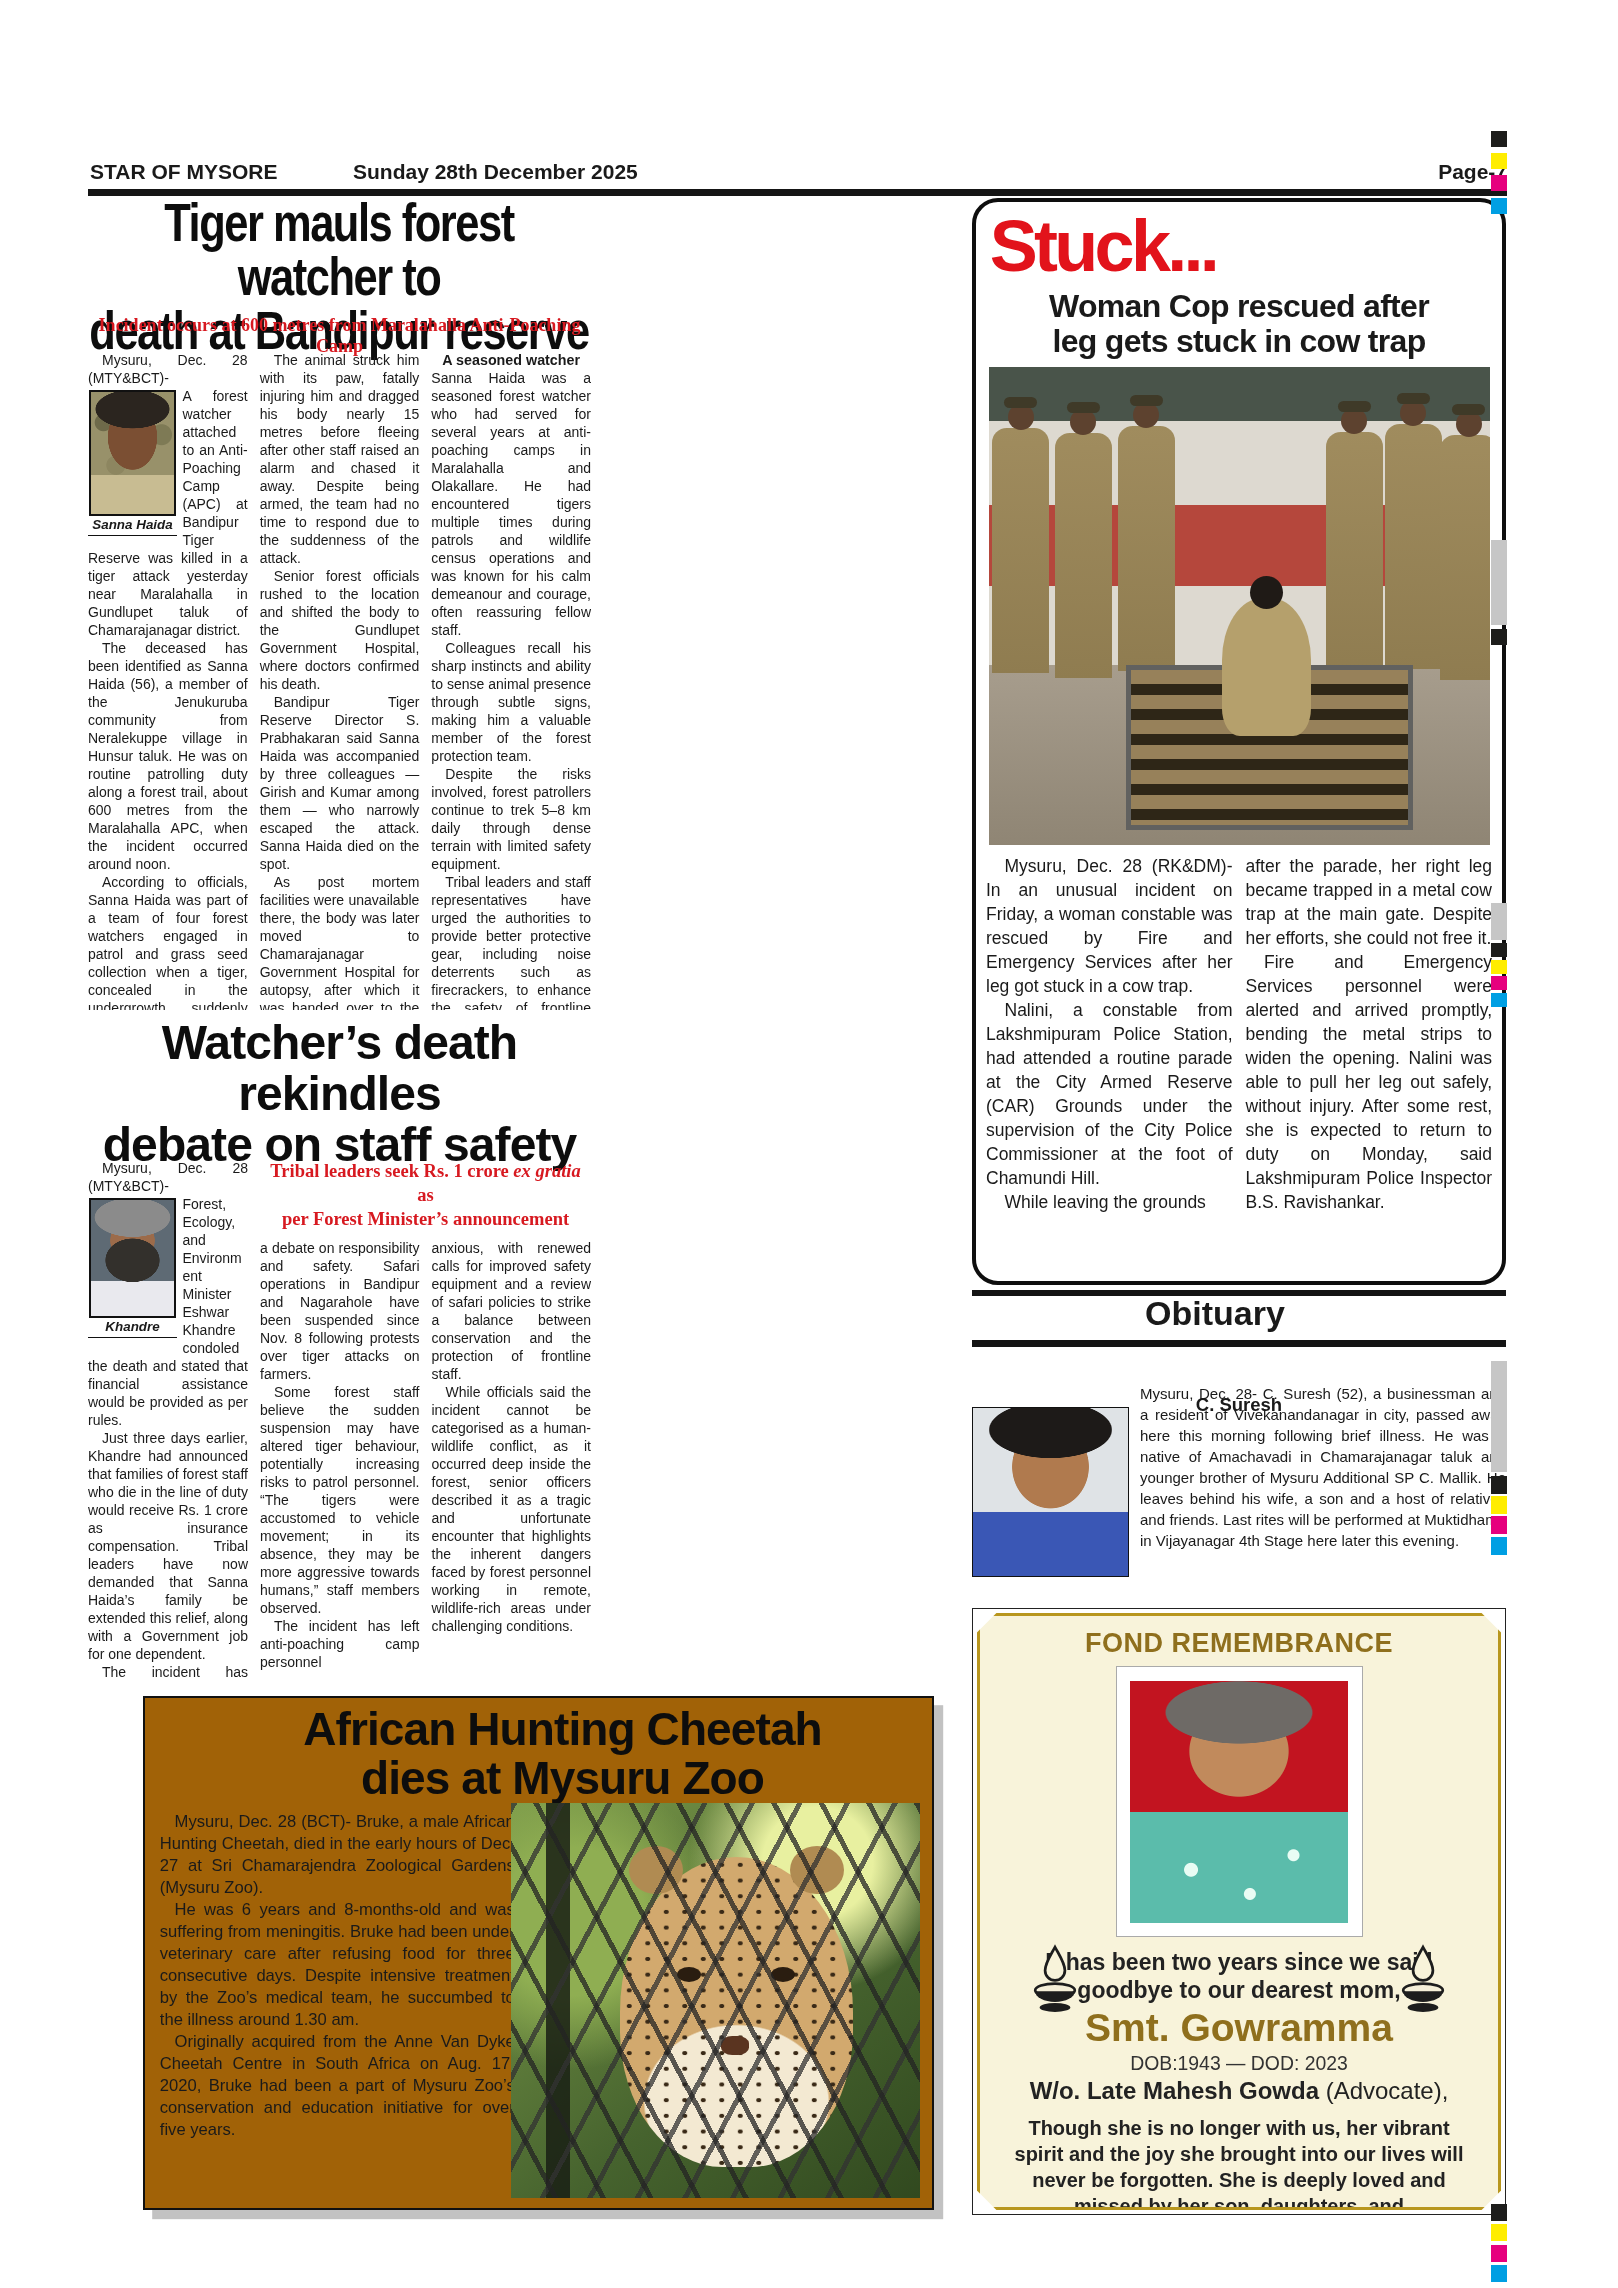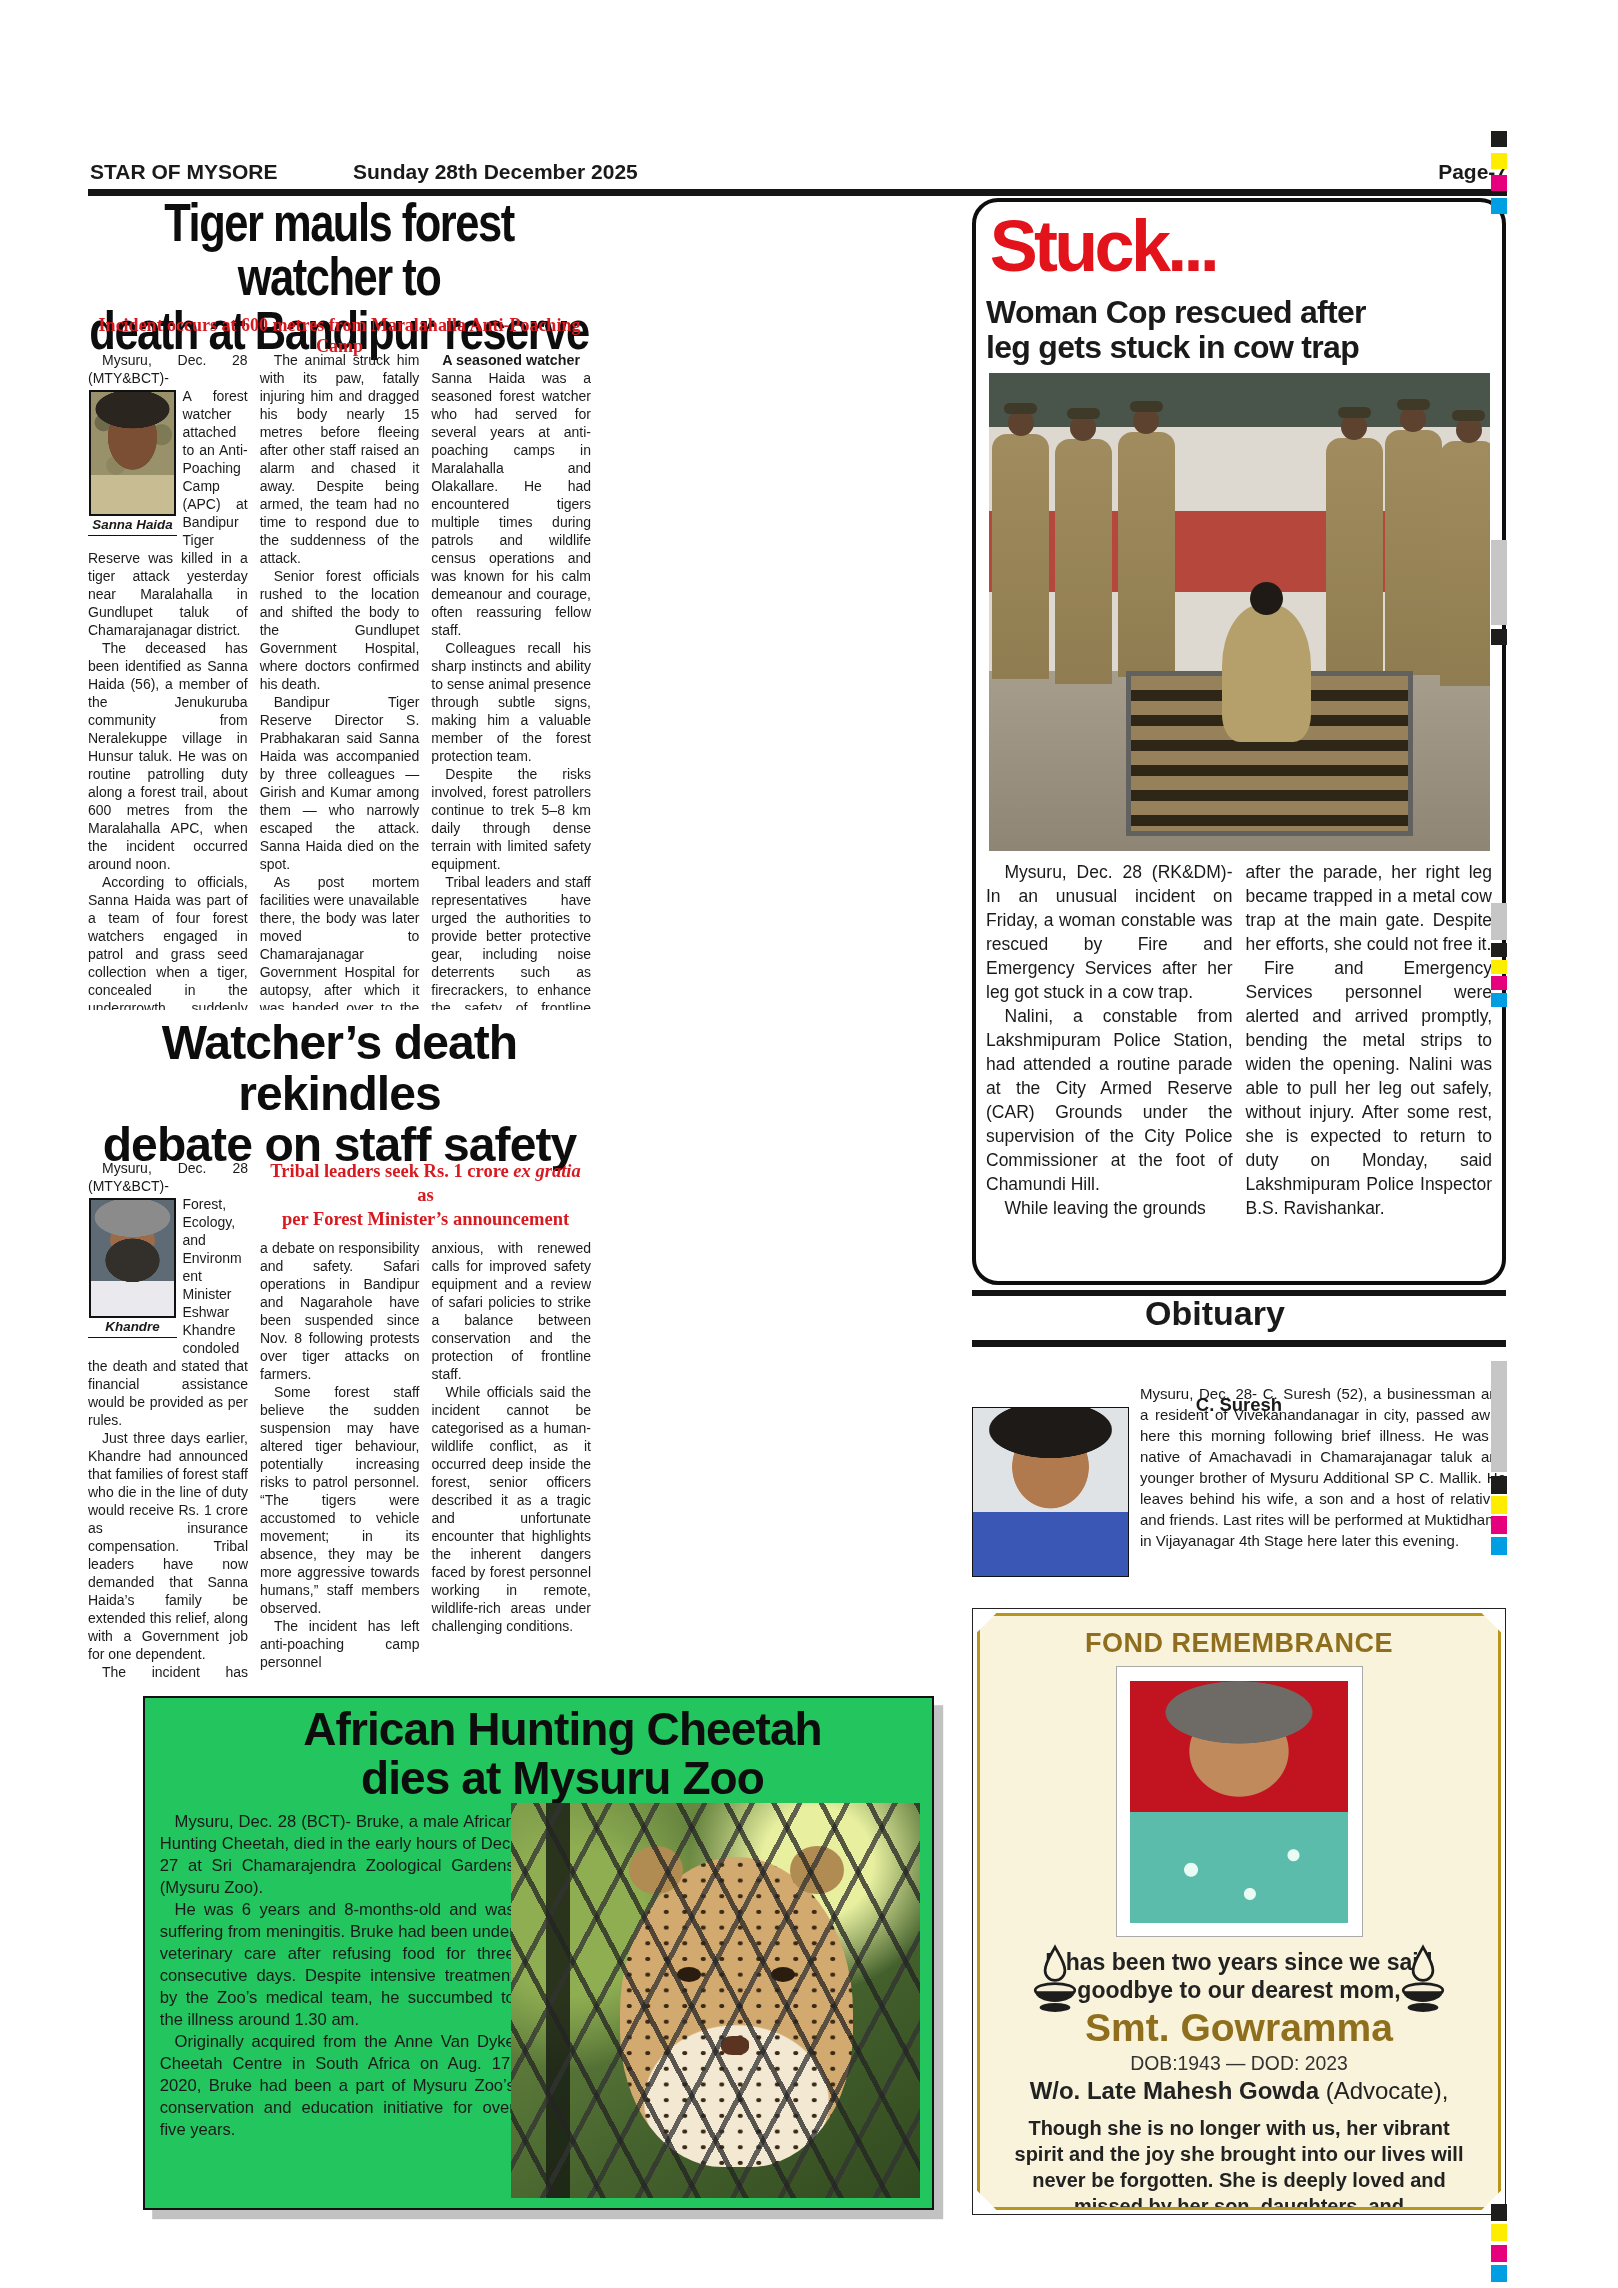--- a/index.html
+++ b/index.html
@@ -54,22 +54,22 @@
   #debate-right{width:331px;}
   .debate-subhead{text-align:center;font-family:"Liberation Serif",serif;font-weight:bold;
     font-size:18.5px;line-height:24px;color:#d71920;margin-bottom:8.3px;}
   #debate-two{display:flex;gap:12px;height:454px;overflow:hidden;}
 
   
   #stuck-box{left:972px;top:198px;width:534px;height:1087px;border:4.6px solid #0e0e0e;
     border-radius:26px;box-sizing:border-box;padding:9.2px 10px;overflow:hidden;}
   #stuck-kicker{color:#e2131b;font-weight:bold;font-size:72px;line-height:70px;
     letter-spacing:-3.7px;padding-left:3.7px;}
-  #stuck-headline{font-weight:bold;font-size:32px;line-height:35px;text-align:left;
-    letter-spacing:-0.7px;margin-top:14px;}
+  #stuck-headline{font-weight:bold;font-size:32px;line-height:35px;text-align:center;
+    letter-spacing:-0.7px;margin-top:8px;}
   #stuck-photo{position:relative;margin:7.4px auto 9.2px;width:501px;height:478px;
     background:#ddd9d0;overflow:hidden;}
   .sp-top{position:absolute;left:0;top:0;right:0;height:54px;background:#49544a;}
   .sp-red{position:absolute;left:0;top:138px;right:0;height:81px;background:#b5473c;}
   .sp-floor{position:absolute;left:0;bottom:0;right:0;height:180px;
     background:linear-gradient(#a79d8d,#8f8574);}
   .sp-grill{position:absolute;left:137px;bottom:14.8px;width:277px;height:155px;
     background:repeating-linear-gradient(#97815a 0 14px,#2e2617 14px 25px);border:5.5px solid #61615f;}
   .fig{position:absolute;width:57px;height:245px;border-radius:14.8px 14.8px 0 0;
     background:linear-gradient(#a08c5e,#8f7c50);}
@@ -126,21 +126,21 @@
   #rem-dates{margin-top:1.8px;font-size:19.4px;color:#333;}
   #rem-rel{margin-top:2.8px;font-size:24px;color:#222;}
   #rem-rel b{font-weight:bold;}
   #rem-msg{margin:9.2px auto 0;width:88%;font-weight:bold;font-size:20px;line-height:26px;color:#222;}
   .diya{position:absolute;width:54px;height:103px;}
   #diya-left{left:48px;top:312px;}
   #diya-right{right:48px;top:312px;}
 
   
   #cheetah-box{left:143px;top:1696px;width:791px;height:514px;border:2.8px solid #111;
-    box-sizing:border-box;background:#22c55e;box-shadow:9.2px 9.2px 0 #c2c2c2;overflow:hidden;padding-left:48px;}
+    box-sizing:border-box;background:#a16207;box-shadow:9.2px 9.2px 0 #c2c2c2;overflow:hidden;padding-left:48px;}
   #cheetah-headline{margin-top:7.4px;text-align:center;font-weight:bold;font-size:46px;
     line-height:49px;letter-spacing:-0.9px;color:#0d0d0d;}
   #cheetah-body{position:absolute;left:14.8px;top:113px;width:355px;font-size:16.6px;
     line-height:22px;text-align:justify;}
   #cheetah-body p{text-indent:14.8px;}
   #cheetah-photo{position:absolute;right:12px;top:105px;width:409px;height:395px;overflow:hidden;
     background:radial-gradient(circle at 75% 15%,#e8f0a0 0 55px,transparent 129px),
       radial-gradient(circle at 15% 30%,#8fae52 0 74px,transparent 148px),
       linear-gradient(140deg,#7c9a4a,#46632e 60%,#31491f);}
   .ch-head{position:absolute;left:109px;top:54px;width:233px;height:310px;

